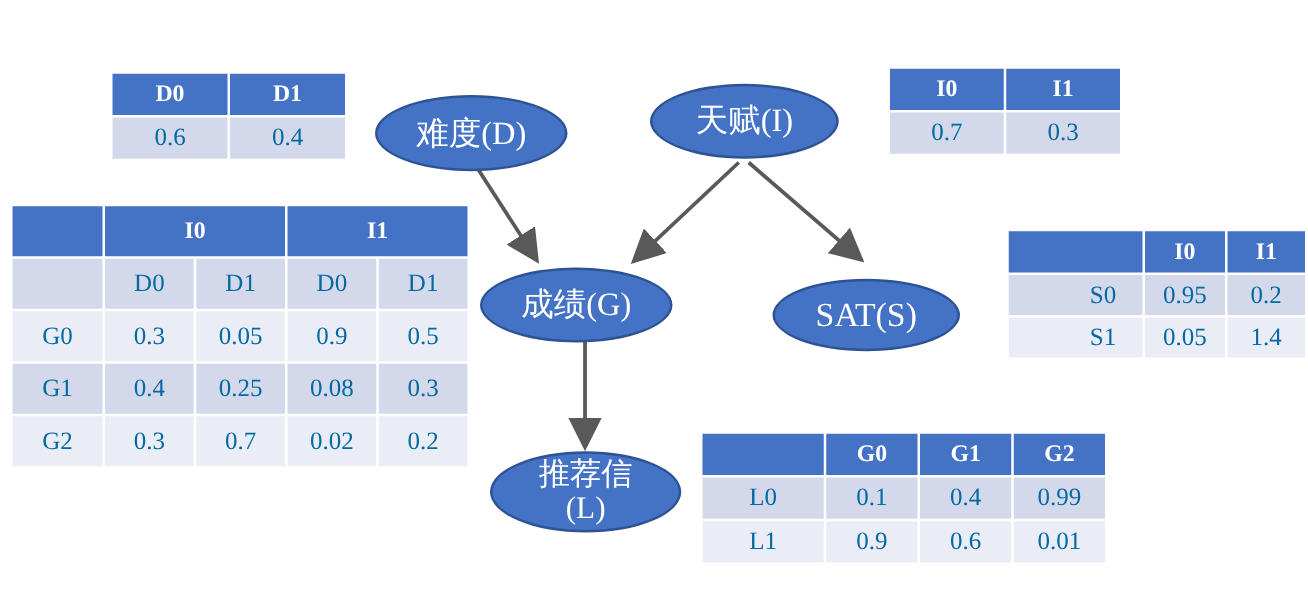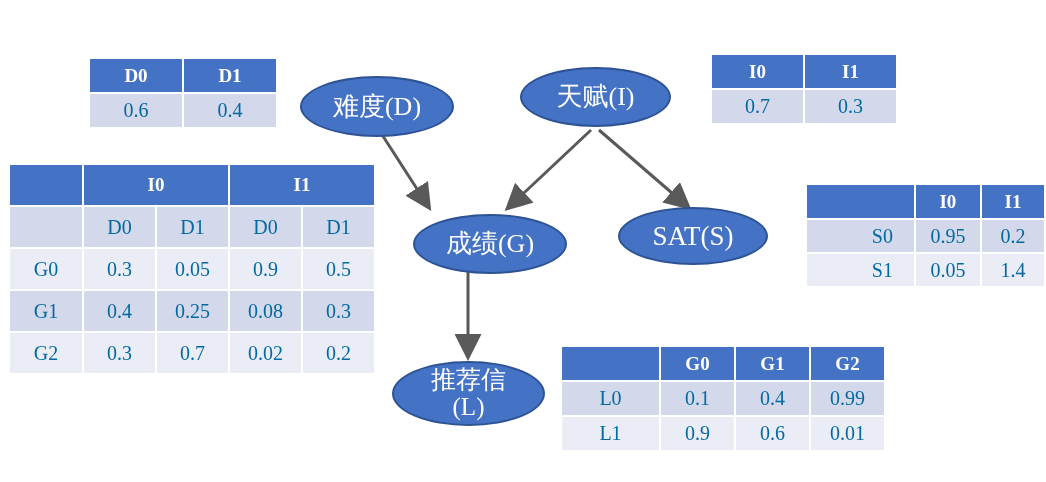--- a/index.html
+++ b/index.html
@@ -22,22 +22,22 @@
     color:#ffffff;
     display:flex;flex-direction:column;
     align-items:center;justify-content:center;
     font-size:26px;
     line-height:1.05;
     box-sizing:border-box;
     text-align:center;
   }
   #node-d{left:300px;top:76px;width:154px;height:61px;}
   #node-i{left:520px;top:67px;width:151px;height:60px;}
-  #node-g{left:413px;top:214px;width:154px;height:60px;}
-  #node-s{left:618px;top:207px;width:150px;height:58px;font-size:27px;text-align:right;}
+  #node-g{left:384px;top:214px;width:154px;height:60px;}
+  #node-s{left:618px;top:223px;width:150px;height:58px;font-size:27px;text-align:right;}
   #node-l{left:392px;top:361px;width:153px;height:65px;font-size:25px;}
 
   
   table.cpt{
     position:absolute;
     border-collapse:separate;
     border-spacing:2px;
     background:#ffffff;
     table-layout:fixed;
   }

